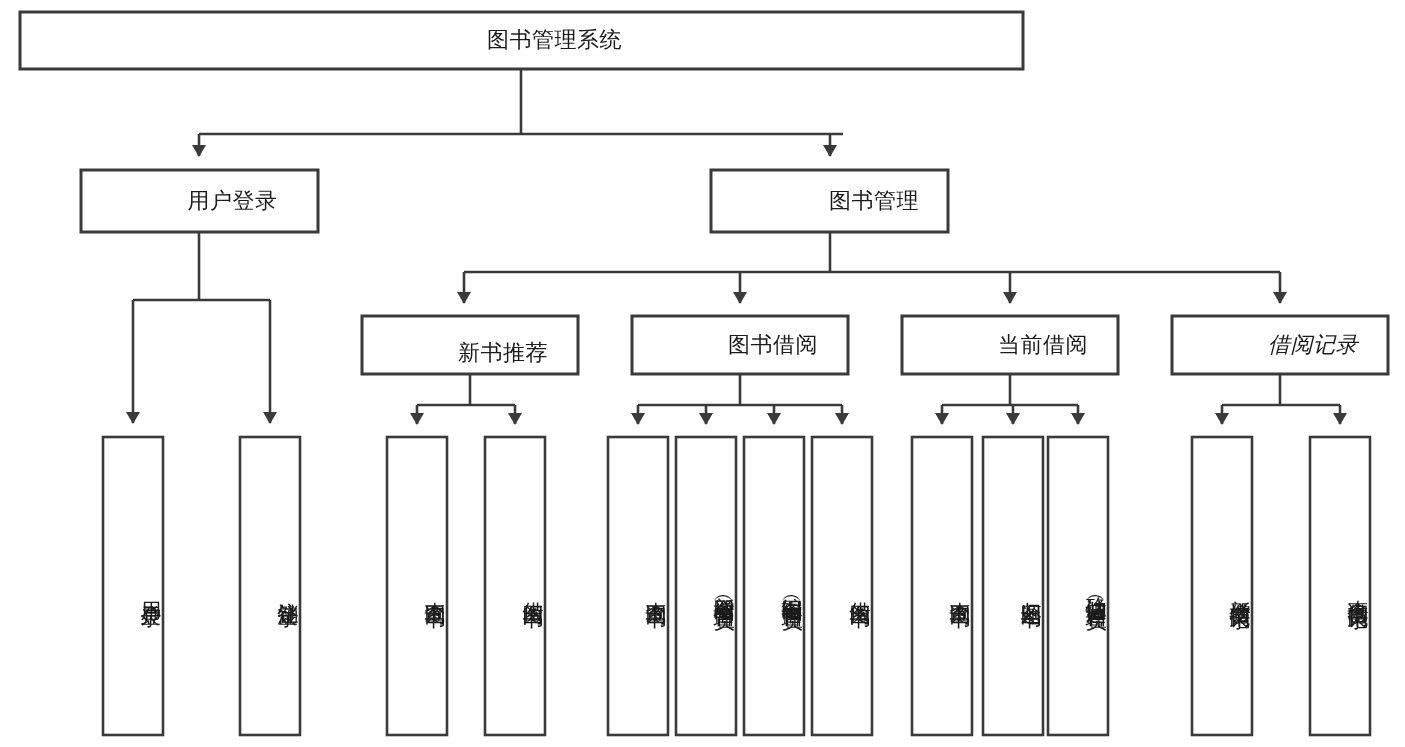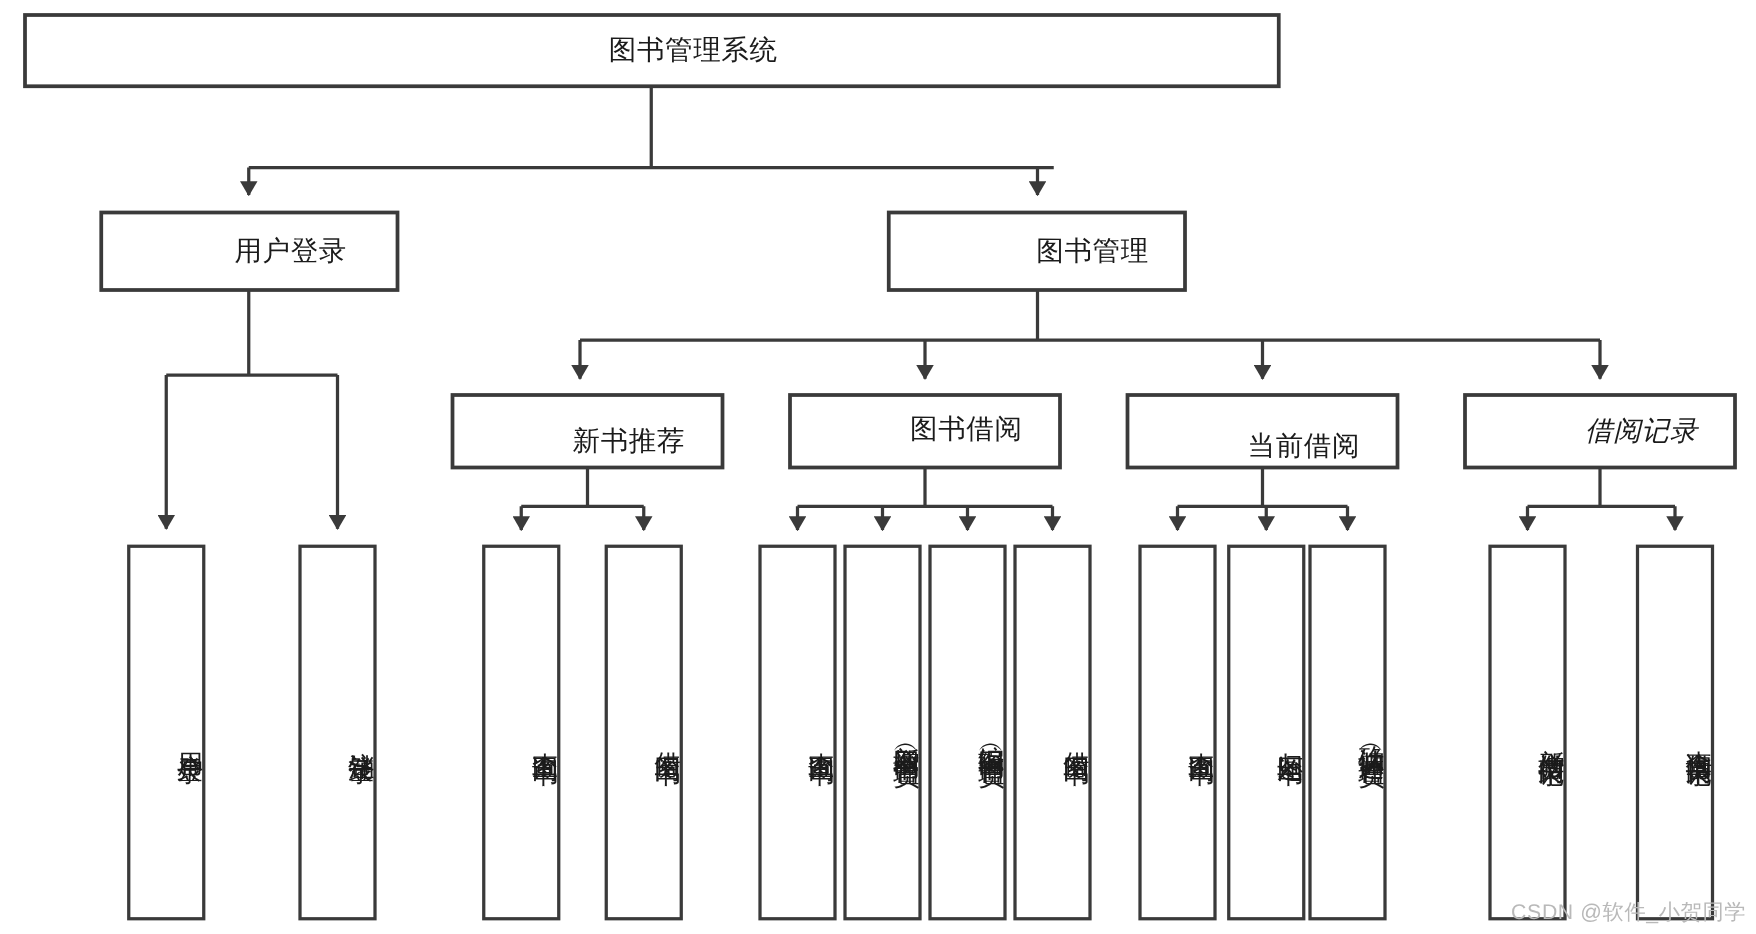--- a/index.html
+++ b/index.html
@@ -176,23 +176,23 @@
 
   <div id="label-layer">
       <div class="node-label" style="left: 20px; top: 12px; width: 1003px; height: 57px;">图书管理系统</div>
       <div class="node-hit" title="图书管理系统" style="left: 20px; top: 12px; width: 1003px; height: 57px;"></div>
       <div class="node-label" style="left: 81px; top: 170px; width: 237px; height: 62px;">用户登录</div>
       <div class="node-hit" title="用户登录" style="left: 81px; top: 170px; width: 237px; height: 62px;"></div>
       <div class="node-label" style="left: 711px; top: 170px; width: 260px; height: 62px;">图书管理</div>
       <div class="node-hit" title="图书管理" style="left: 711px; top: 170px; width: 237px; height: 62px;"></div>
       <div class="node-label" style="left: 362px; top: 328px; width: 216px; height: 50px;">新书推荐</div>
       <div class="node-hit" title="新书推荐" style="left: 362px; top: 316px; width: 216px; height: 58px;"></div>
-      <div class="node-label" style="left: 632px; top: 316px; width: 216px; height: 58px; font-family: Liberation Mono, monospace;">图书借阅</div>
+      <div class="node-label" style="left: 632px; top: 316px; width: 216px; height: 58px;">图书借阅</div>
       <div class="node-hit" title="图书借阅" style="left: 632px; top: 316px; width: 216px; height: 58px;"></div>
-      <div class="node-label" style="left: 902px; top: 328px; width: 216px; height: 58px;">当前借阅</div>
+      <div class="node-label" style="left: 902px; top: 316px; width: 216px; height: 58px;">当前借阅</div>
       <div class="node-hit" title="当前借阅" style="left: 902px; top: 316px; width: 216px; height: 58px;"></div>
       <div class="node-label" style="left: 1172px; top: 316px; width: 216px; height: 58px; font-style: italic;">借阅记录</div>
       <div class="node-hit" title="借阅记录" style="left: 1172px; top: 316px; width: 216px; height: 58px;"></div>
       <div class="node-label vertical" style="left: 103px; top: 437px; width: 60px; height: 298px;">用户登录</div>
       <div class="node-hit" title="用户登录" style="left: 103px; top: 437px; width: 60px; height: 298px;"></div>
       <div class="node-label vertical" style="left: 240px; top: 437px; width: 60px; height: 298px;">注销登录</div>
       <div class="node-hit" title="注销登录" style="left: 240px; top: 437px; width: 60px; height: 298px;"></div>
       <div class="node-label vertical" style="left: 387px; top: 437px; width: 60px; height: 298px;">查询图书</div>
       <div class="node-hit" title="查询图书" style="left: 387px; top: 437px; width: 60px; height: 298px;"></div>
       <div class="node-label vertical" style="left: 485px; top: 437px; width: 60px; height: 298px;">借阅图书</div>
@@ -210,14 +210,13 @@
       <div class="node-label vertical" style="left: 983px; top: 437px; width: 60px; height: 298px;">归还图书</div>
       <div class="node-hit" title="归还图书" style="left: 983px; top: 437px; width: 60px; height: 298px;"></div>
       <div class="node-label vertical" style="left: 1048px; top: 437px; width: 60px; height: 298px;">确认归还（管理员）</div>
       <div class="node-hit" title="确认归还（管理员）" style="left: 1048px; top: 437px; width: 60px; height: 298px;"></div>
       <div class="node-label vertical" style="left: 1192px; top: 437px; width: 60px; height: 298px;">新增借阅记录</div>
       <div class="node-hit" title="新增借阅记录" style="left: 1192px; top: 437px; width: 60px; height: 298px;"></div>
       <div class="node-label vertical" style="left: 1310px; top: 437px; width: 60px; height: 298px;">查询借阅记录</div>
       <div class="node-hit" title="查询借阅记录" style="left: 1310px; top: 437px; width: 60px; height: 298px;"></div>
     </div>
 
-  <div class="watermark">CSDN @软件_小贺同学</div>
 </div>
 
 </body></html>

